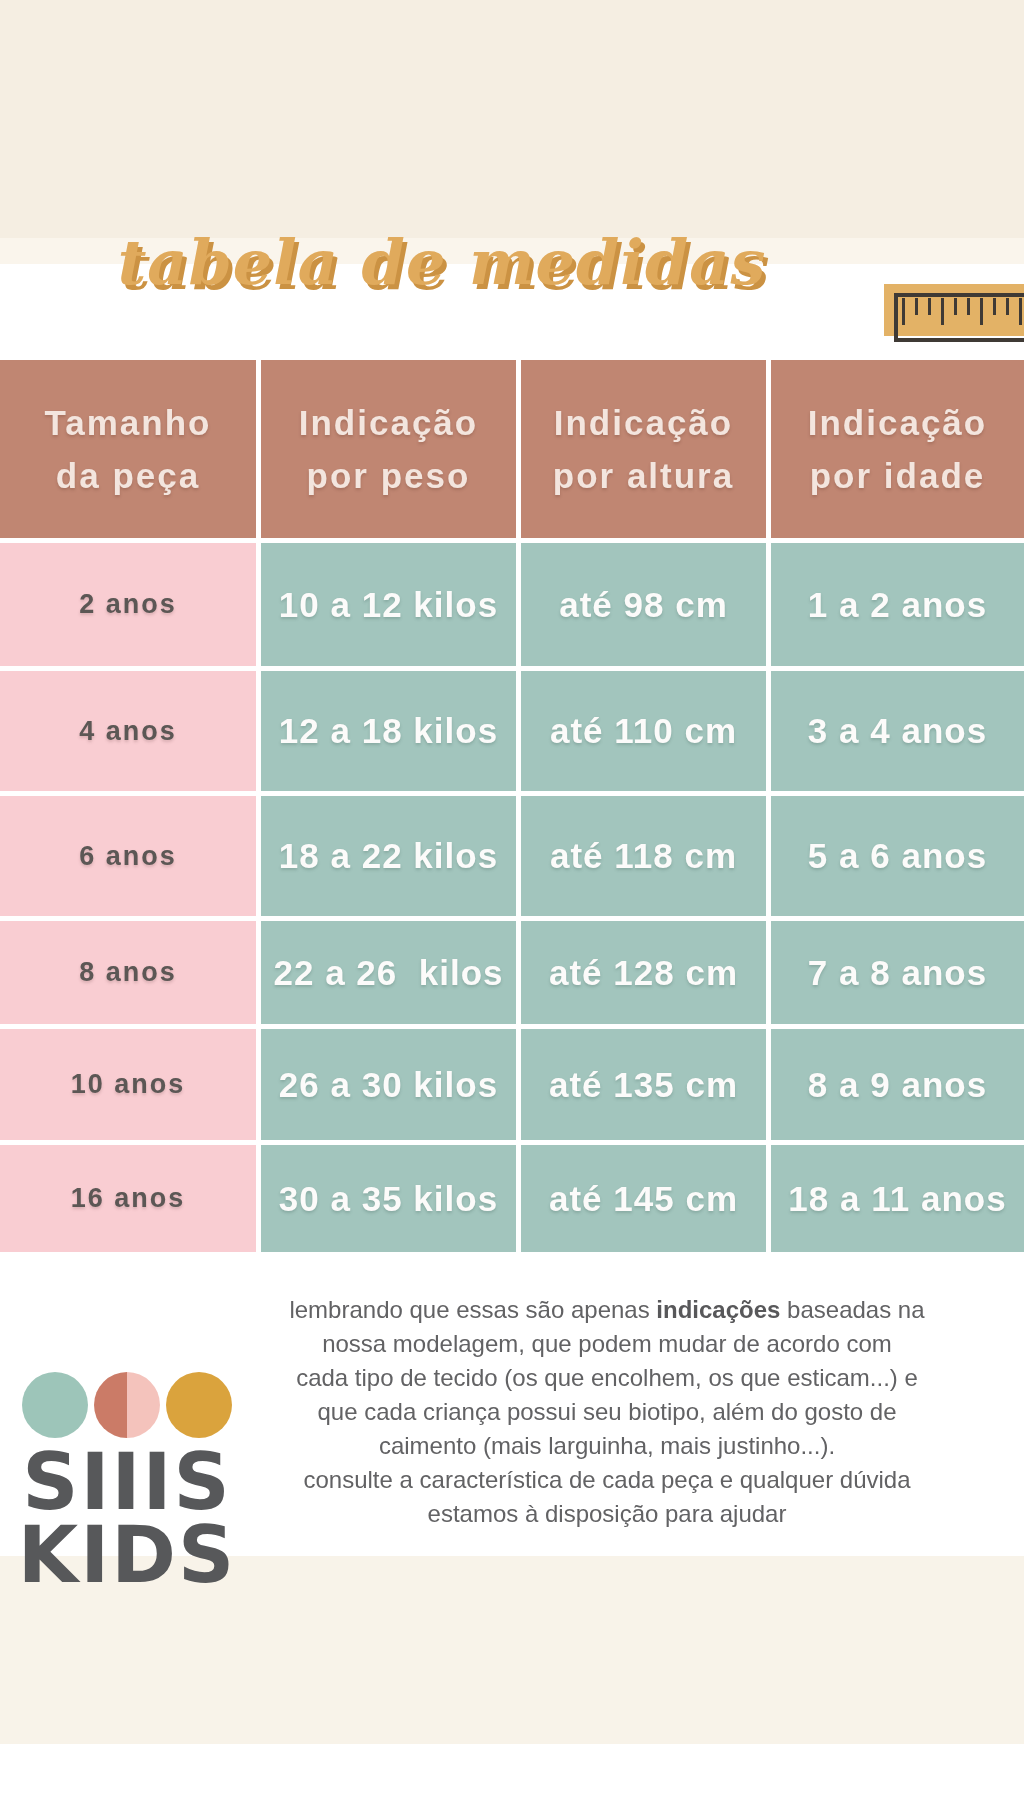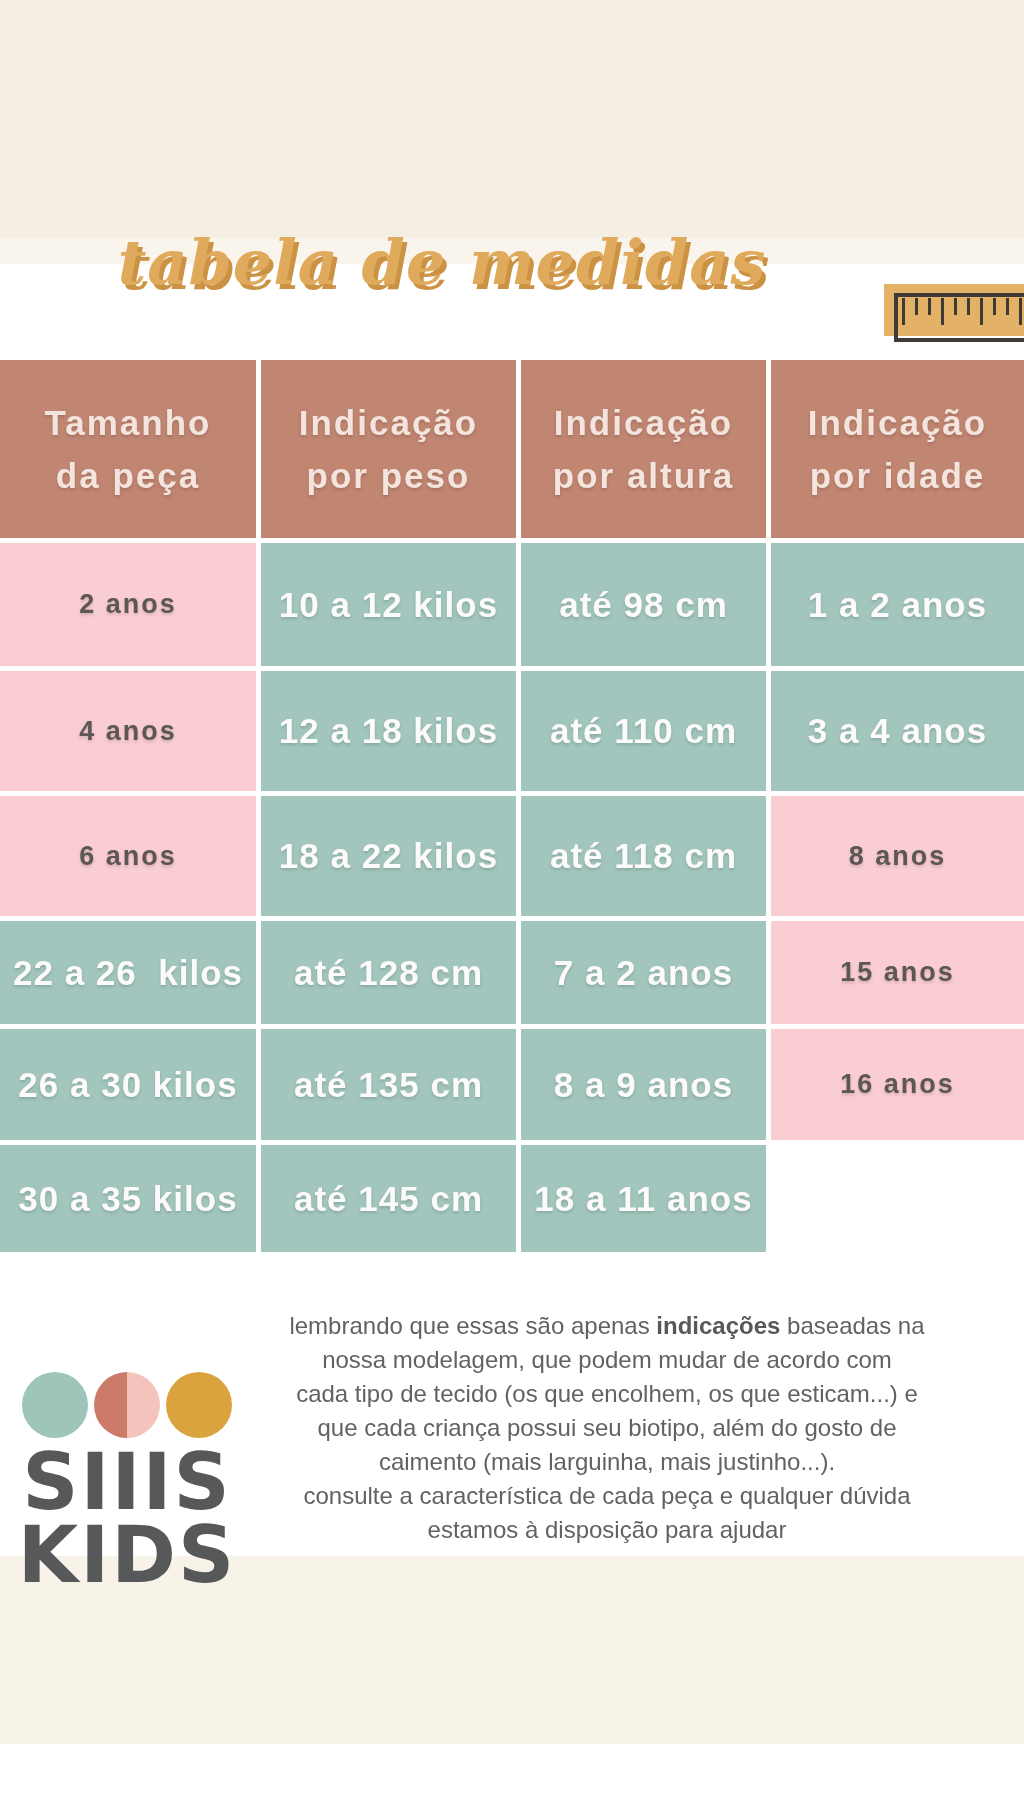--- a/index.html
+++ b/index.html
@@ -61,21 +61,21 @@
   .circle-gold  { background:#daa33d; }
   .logo-word {
     font-family:"DejaVu Sans", sans-serif; font-weight:bold; color:#57585a;
     font-size:78px; line-height:73px; letter-spacing:2px;
   }
   .logo-word.first { margin-top:8px; }
 
   
   .note {
     position:absolute; left:237px; top:1293px; width:740px; text-align:center;
-    color:#626264; font-size:24px; line-height:34px; font-weight:normal;margin-top:16px;
+    color:#626264; font-size:24px; line-height:34px; font-weight:normal;
   }
   .note b { color:#58585a; }
 </style>
 </head>
 <body>
 
 <div class="canvas">
 
   <div class="band-top"></div>
   <div class="band-top2"></div>
@@ -106,27 +106,28 @@
     <div class="cell td-teal">1 a 2 anos</div>
 
     <div class="cell td-pink">4 anos</div>
     <div class="cell td-teal">12 a 18 kilos</div>
     <div class="cell td-teal">até 110 cm</div>
     <div class="cell td-teal">3 a 4 anos</div>
 
     <div class="cell td-pink">6 anos</div>
     <div class="cell td-teal">18 a 22 kilos</div>
     <div class="cell td-teal">até 118 cm</div>
+    <div class="cell td-teal">5 a 6 anos</div>
 
     <div class="cell td-pink">8 anos</div>
     <div class="cell td-teal">22 a 26  kilos</div>
     <div class="cell td-teal">até 128 cm</div>
-    <div class="cell td-teal">7 a 2 anos</div>
+    <div class="cell td-teal">7 a 8 anos</div>
 
-    <div class="cell td-pink">15 anos</div>
+    <div class="cell td-pink">10 anos</div>
     <div class="cell td-teal">26 a 30 kilos</div>
     <div class="cell td-teal">até 135 cm</div>
     <div class="cell td-teal">8 a 9 anos</div>
 
     <div class="cell td-pink">16 anos</div>
     <div class="cell td-teal">30 a 35 kilos</div>
     <div class="cell td-teal">até 145 cm</div>
     <div class="cell td-teal">18 a 11 anos</div>
   </div>
 

